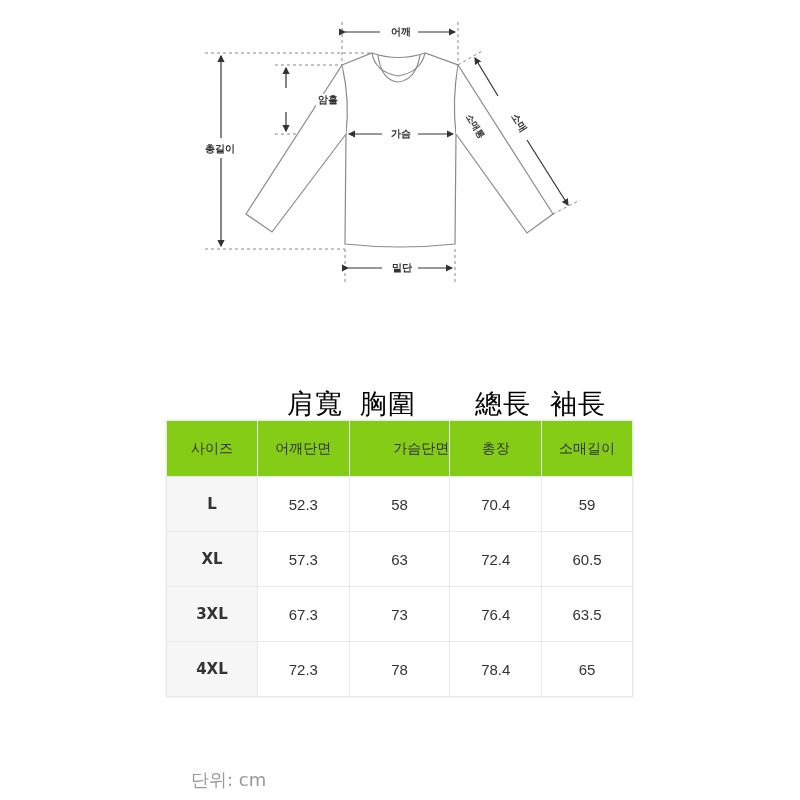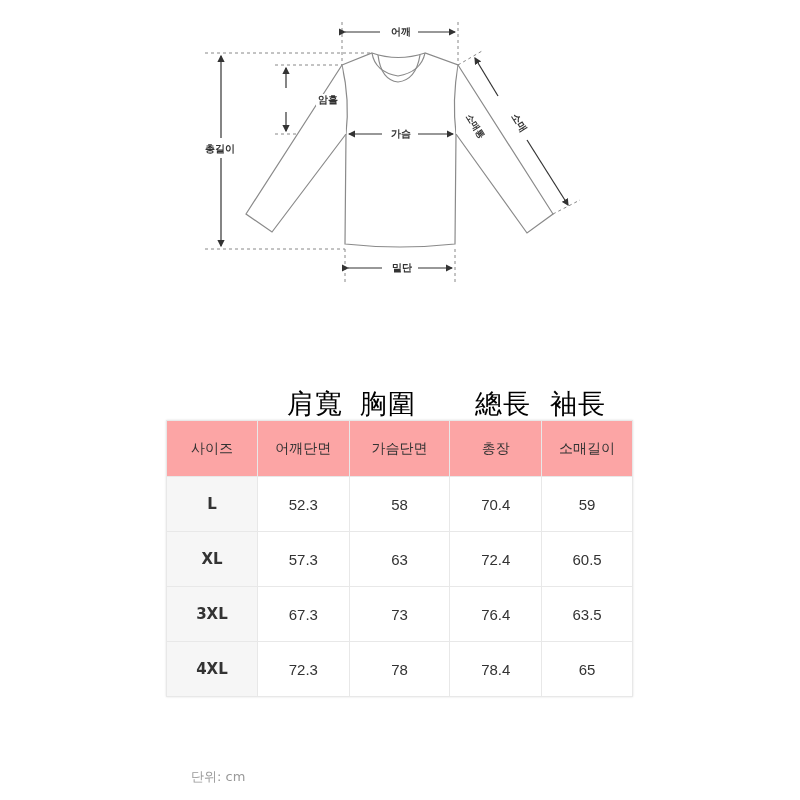--- a/index.html
+++ b/index.html
@@ -6,23 +6,23 @@
     body { width:800px; height:800px; background:#ffffff; position:relative; overflow:hidden;
            font-family:"DejaVu Sans", sans-serif; color:#333; }
     .diagram { position:absolute; left:0; top:0; width:727px; height:300px; }
     .diagram svg { position:absolute; left:0; top:0; }
     .dlabel { position:absolute; font-size:10px; color:#333; font-weight:bold; background:#fff; padding:0 2px; line-height:12px; white-space:nowrap; }
     .cjk-header { position:absolute; top:386px; font-size:27px; color:#000000; font-family:"DejaVu Sans", sans-serif; letter-spacing:1px; white-space:nowrap; }
     table.size { position:absolute; left:166px; top:420px; border-collapse:collapse; width:467px;
                  box-shadow:0 0 2px rgba(0,0,0,0.12); }
     table.size td, table.size th { border:1px solid #e8e8e8; text-align:center; height:54px; padding:0;
                  font-size:15px; color:#333; font-family:"Liberation Sans", sans-serif; }
-    table.size th { background:#fca5a5; font-weight:normal; height:55px; font-family:"DejaVu Sans", sans-serif; font-size:14px; }
+    table.size th { background:#84cc16; font-weight:normal; height:55px; font-family:"DejaVu Sans", sans-serif; font-size:14px; }
     table.size td.size-cell { background:#f6f6f6; font-weight:bold; font-family:"DejaVu Sans", sans-serif; font-size:15px; }
-    .unit { position:absolute; left:191px; top:768px; font-size:13px; color:#999; }
+    .unit { position:absolute; left:191px; top:768px; font-size:18px; color:#999; }
   </style>
 </head>
 <body>
 
 <div class="diagram">
   <svg width="800" height="300" viewBox="0 0 800 300">
     <defs>
       <marker id="ah" markerWidth="6" markerHeight="6" refX="5" refY="3" orient="auto">
         <path d="M0,0 L6,3 L0,6 z" fill="#333"></path>
       </marker>
@@ -81,21 +81,21 @@
   <span class="cjk-header" style="left:360px;">胸圍</span>
   <span class="cjk-header" style="left:475px;">總長</span>
   <span class="cjk-header" style="left:550px;">袖長</span>
 </div>
 
 <table class="size">
   <thead>
     <tr>
       <th style="width:93px;">사이즈</th>
       <th style="width:94px;">어깨단면</th>
-      <th style="width:104px;">가슴단면</th>
+      <th style="width:104px;text-align:right;">가슴단면</th>
       <th style="width:94px;">총장</th>
       <th style="width:93px;">소매길이</th>
     </tr>
   </thead>
   <tbody>
     <tr>
       <td class="size-cell">L</td>
       <td>52.3</td>
       <td>58</td>
       <td>70.4</td>

